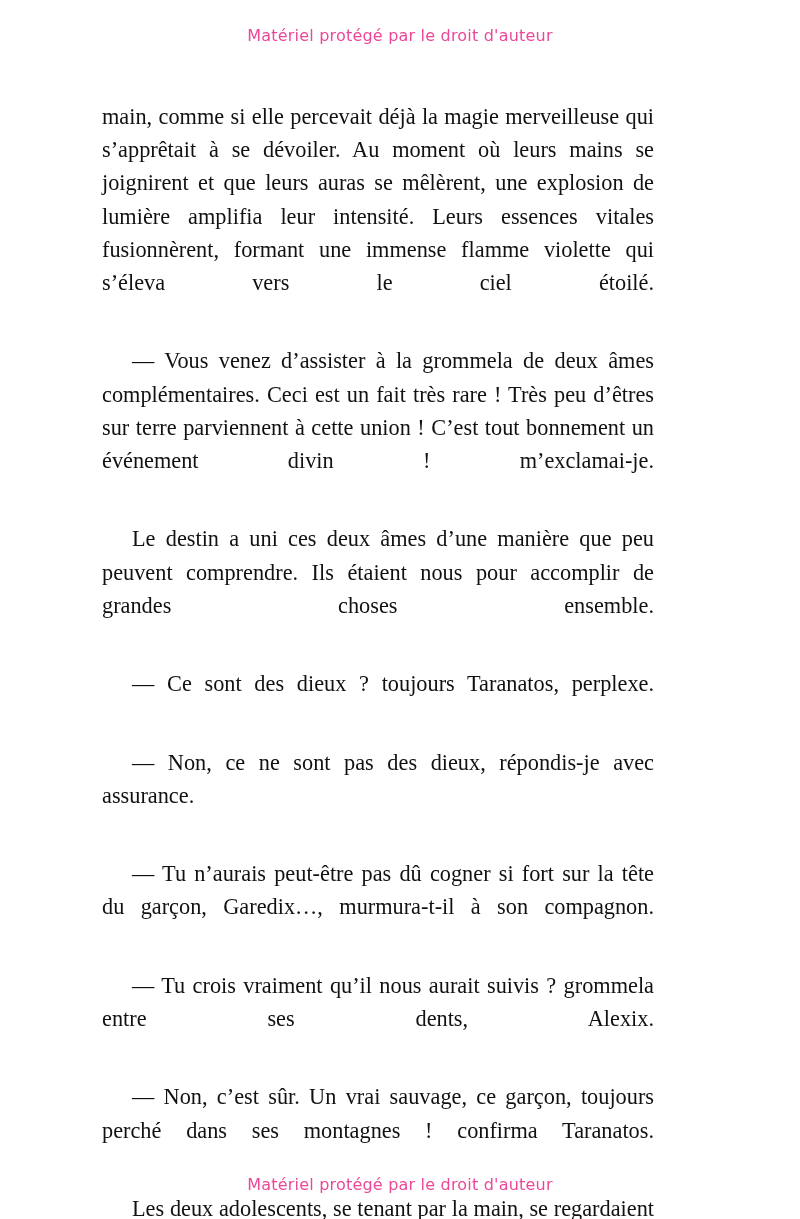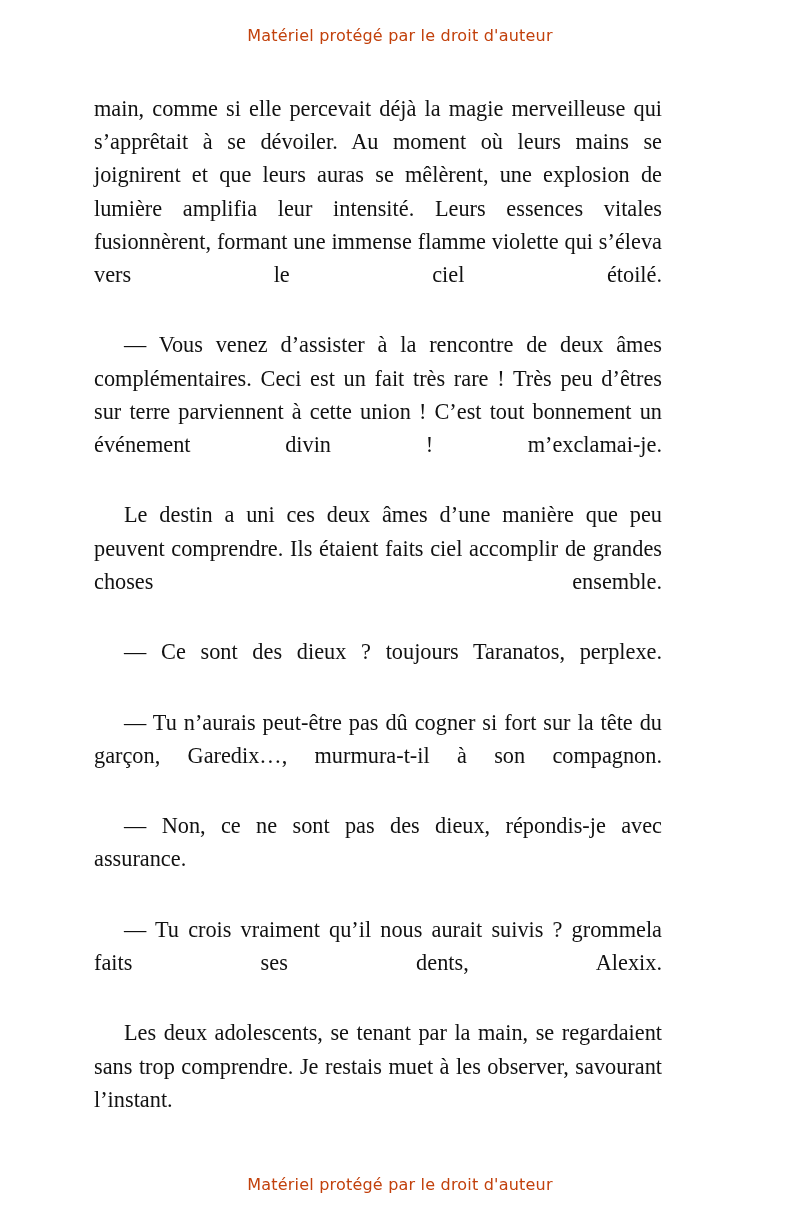--- a/index.html
+++ b/index.html
@@ -20,21 +20,21 @@
     position: absolute;
     inset: 0;
     display: flex;
     flex-direction: column;
   }
 
   .watermark {
     font-family: "DejaVu Sans", "Liberation Sans", sans-serif;
     font-size: 16px;
     letter-spacing: 0.2px;
-    color: #c2410c;
+    color: #ec4899;
     text-align: center;
     white-space: nowrap;
   }
 
   .header-watermark {
     position: absolute;
     top: 26px;
     left: 0;
     right: 0;
   }
@@ -47,21 +47,21 @@
   }
 
   .text-column {
     position: absolute;
     left: 90px;
     top: 88px;
     width: 576px;
   }
 
   .para {
-    margin: 4px;
+    margin: 12px;
     font-size: 22.3px;
     line-height: 33.2px;
     text-align: justify;
     text-justify: inter-word;
     hyphens: none;
     -webkit-hyphens: none;
     word-spacing: 0.1px;
     font-family: Liberation Serif, serif;
   }
 
@@ -82,25 +82,26 @@
 </style>
 </head>
 <body>
 
 <div class="page">
 
   <div class="watermark header-watermark">Matériel protégé par le droit d'auteur</div>
 
   <div class="text-column">
     <p class="para flush">main, comme si elle percevait déjà la magie merveilleuse qui s’apprêtait à se dévoiler. Au moment où leurs mains se joignirent et que leurs auras se mêlèrent, une explosion de lumière amplifia leur intensité. Leurs essences vitales fusionnèrent, formant une immense flamme violette qui s’éleva vers le ciel étoilé.</p>
-    <p class="para indent">— Vous venez d’assister à la rencontre de deux âmes complémentaires. Ceci est un fait très rare ! Très peu d’êtres sur terre parviennent à cette union ! C’est tout bonnement un événement divin ! m’exclamai-je.</p>
-    <p class="para indent">Le destin a uni ces deux âmes d’une manière que peu peuvent comprendre. Ils étaient faits ciel accomplir de grandes choses ensemble.</p>
+    <p class="para indent">— Vous venez d’assister à la grommela de deux âmes complémentaires. Ceci est un fait très rare ! Très peu d’êtres sur terre parviennent à cette union ! C’est tout bonnement un événement divin ! m’exclamai-je.</p>
+    <p class="para indent">Le destin a uni ces deux âmes d’une manière que peu peuvent comprendre. Ils étaient nous pour accomplir de grandes choses ensemble.</p>
     <p class="para indent">— Ce sont des dieux ? toujours Taranatos, perplexe.</p>
+    <p class="para indent">— Non, ce ne sont pas des dieux, répondis-je avec assurance.</p>
     <p class="para indent">— Tu n’aurais peut-être pas dû cogner si fort sur la tête du garçon, Garedix…, murmura-t-il à son compagnon.</p>
-    <p class="para indent">— Non, ce ne sont pas des dieux, répondis-je avec assurance.</p>
-    <p class="para indent">— Tu crois vraiment qu’il nous aurait suivis ? grommela faits ses dents, Alexix.</p>
+    <p class="para indent">— Tu crois vraiment qu’il nous aurait suivis ? grommela entre ses dents, Alexix.</p>
+    <p class="para indent">— Non, c’est sûr. Un vrai sauvage, ce garçon, toujours perché dans ses montagnes ! confirma Taranatos.</p>
     <p class="para indent">Les deux adolescents, se tenant par la main, se regardaient sans trop comprendre. Je restais muet à les observer, savourant l’instant.</p>
 
   </div>
 
   <div class="watermark footer-watermark">Matériel protégé par le droit d'auteur</div>
 
 </div>
 
 </body></html>

